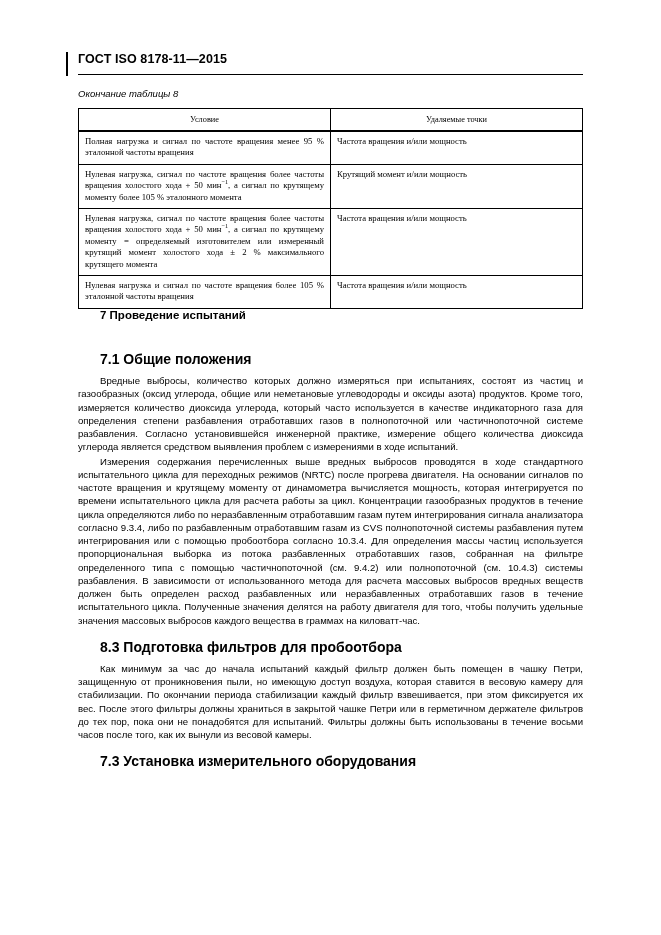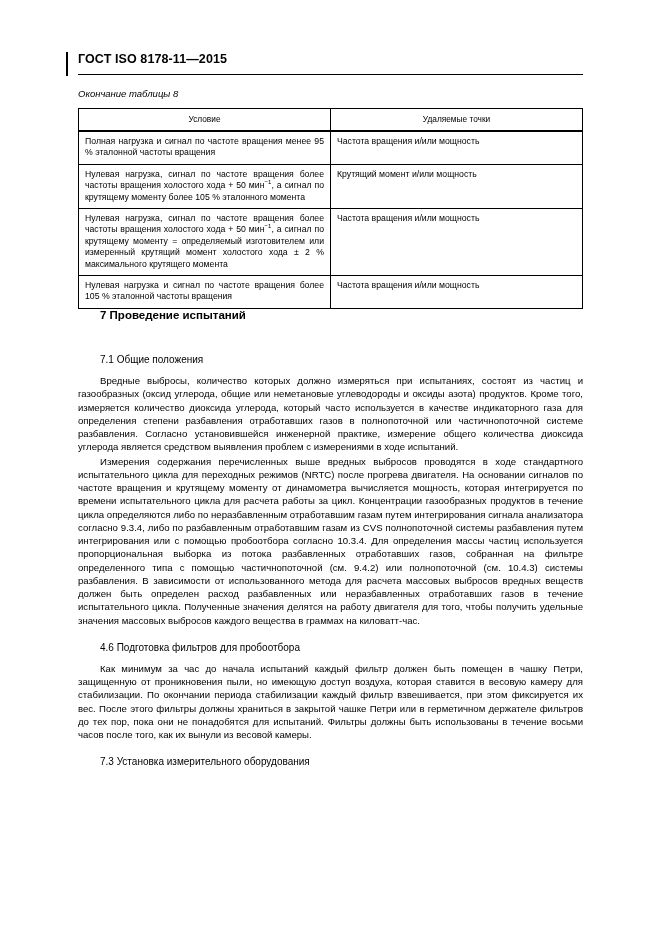--- a/index.html
+++ b/index.html
@@ -73,20 +73,21 @@
   table.gost {
     border-collapse: collapse;
     width: 505px;
     table-layout: fixed;
   }
   table.gost td, table.gost th {
     border: 1px solid #000000;
     vertical-align: top;
     padding: 4px 6px 5px 6px;
     font-weight: normal;
+    font-family: Liberation Serif, serif;
   }
   table.gost thead th {
     text-align: center;
     font-size: 8.3px;
     line-height: 11px;
     padding-top: 5px;
     padding-bottom: 5px;
     border-bottom-width: 1px;
   }
   table.gost thead tr th {
@@ -119,22 +120,22 @@
     width: 505px;
   }
   h2.sec {
     font-size: 11.5px;
     font-weight: bold;
     margin: 0 0 16px 22px;
     padding: 8px 0 0 0;
     line-height: 15px;
   }
   h3.subsec {
-    font-size: 10px;
-    font-weight: normal;
+    font-size: 14px;
+    font-weight: bold;
     margin: 0 0 0 22px;
     padding: 14px 0 0 0;
     line-height: 13px;
   }
   p.para {
     font-size: 9.6px;
     line-height: 13.25px;
     margin: 0;
     padding: 8px 0 0 0;
     text-align: justify;
@@ -199,21 +200,21 @@
   </div>
 
   <div class="content">
 
     <h2 class="sec">7 Проведение испытаний</h2>
 
     <h3 class="subsec">7.1 Общие положения</h3>
     <p class="para">Вредные выбросы, количество которых должно измеряться при испытаниях, состоят из частиц и газообразных (оксид углерода, общие или неметановые углеводороды и оксиды азота) продуктов. Кроме того, измеряется количество диоксида углерода, который часто используется в качестве индикаторного газа для определения степени разбавления отработавших газов в полнопоточной или частичнопоточной системе разбавления. Согласно установившейся инженерной практике, измерение общего количества диоксида углерода является средством выявления проблем с измерениями в ходе испытаний.</p>
     <p class="para tight">Измерения содержания перечисленных выше вредных выбросов проводятся в ходе стандартного испытательного цикла для переходных режимов (NRTC) после прогрева двигателя. На основании сигналов по частоте вращения и крутящему моменту от динамометра вычисляется мощность, которая интегрируется по времени испытательного цикла для расчета работы за цикл. Концентрации газообразных продуктов в течение цикла определяются либо по неразбавленным отработавшим газам путем интегрирования сигнала анализатора согласно 9.3.4, либо по разбавленным отработавшим газам из CVS полнопоточной системы разбавления путем интегрирования или с помощью пробоотбора согласно 10.3.4. Для определения массы частиц используется пропорциональная выборка из потока разбавленных отработавших газов, собранная на фильтре определенного типа с помощью частичнопоточной (см. 9.4.2) или полнопоточной (см. 10.4.3) системы разбавления. В зависимости от использованного метода для расчета массовых выбросов вредных веществ должен быть определен расход разбавленных или неразбавленных отработавших газов в течение испытательного цикла. Полученные значения делятся на работу двигателя для того, чтобы получить удельные значения массовых выбросов каждого вещества в граммах на киловатт-час.</p>
 
-    <h3 class="subsec">4.6 Подготовка фильтров для пробоотбора</h3>
+    <h3 class="subsec">8.3 Подготовка фильтров для пробоотбора</h3>
     <p class="para">Как минимум за час до начала испытаний каждый фильтр должен быть помещен в чашку Петри, защищенную от проникновения пыли, но имеющую доступ воздуха, которая ставится в весовую камеру для стабилизации. По окончании периода стабилизации каждый фильтр взвешивается, при этом фиксируется их вес. После этого фильтры должны храниться в закрытой чашке Петри или в герметичном держателе фильтров до тех пор, пока они не понадобятся для испытаний. Фильтры должны быть использованы в течение восьми часов после того, как их вынули из весовой камеры.</p>
 
     <h3 class="subsec">7.3 Установка измерительного оборудования</h3>
 
   </div>
 
   <div class="folio">14</div>
 
 </div>
 

